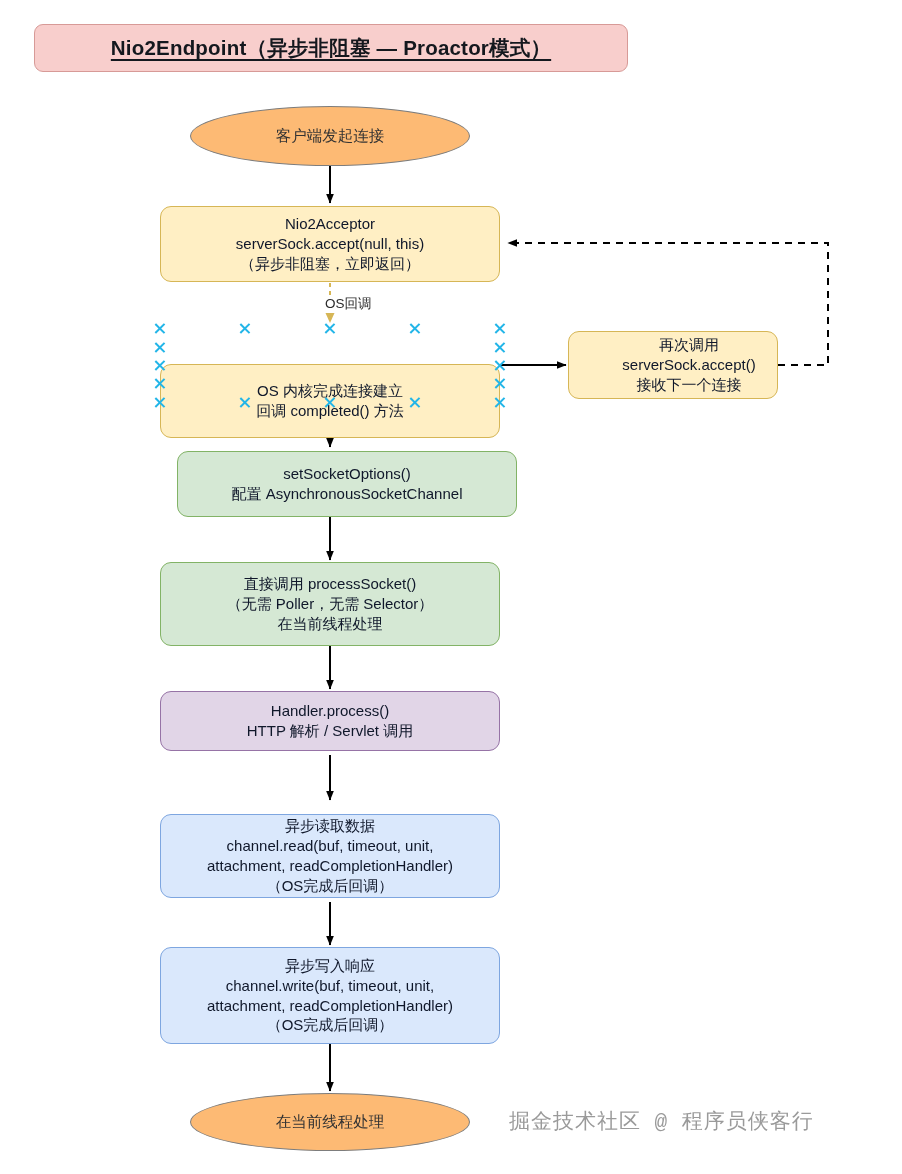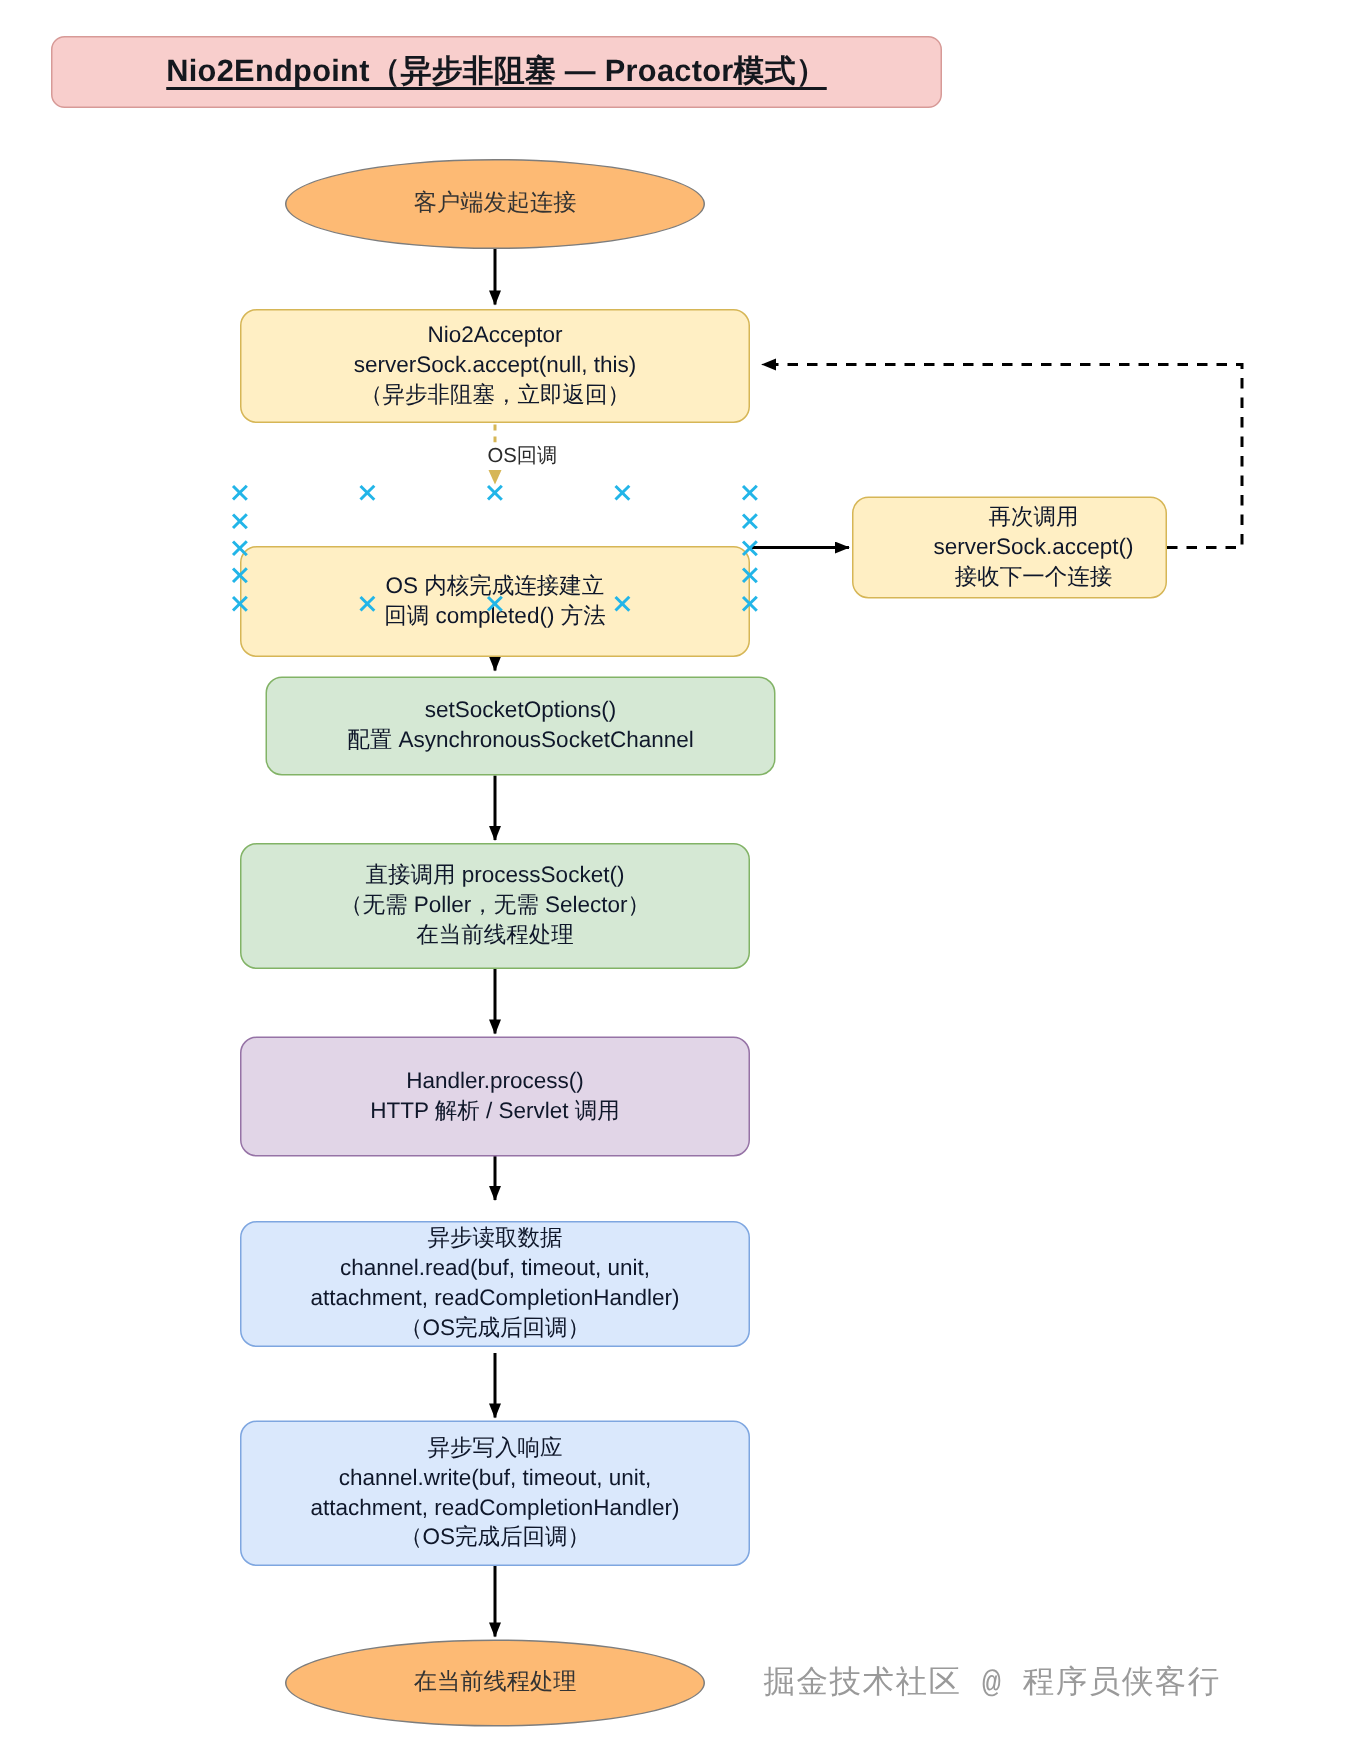--- a/index.html
+++ b/index.html
@@ -153,21 +153,21 @@
 serverSock.accept()
 接收下一个连接</div>
 
 <div class="node box c-green" style="left:160px; top:451px; width:340px; height:66px;margin-left:17px;">setSocketOptions()
 配置 AsynchronousSocketChannel</div>
 
 <div class="node box c-green" style="left:160px; top:562px; width:340px; height:84px;">直接调用 processSocket()
 （无需 Poller，无需 Selector）
 在当前线程处理</div>
 
-<div class="node box c-purple" style="left:160px; top:691px; width:340px; height:80px;">Handler.process()
+<div class="node box c-purple" style="left:160px; top:691px; width:340px; height:60px;">Handler.process()
 HTTP 解析 / Servlet 调用</div>
 
 <div class="node box c-blue" style="left:160px; top:814px; width:340px; height:84px;">异步读取数据
 channel.read(buf, timeout, unit,
 attachment, readCompletionHandler)
 （OS完成后回调）</div>
 
 <div class="node box c-blue" style="left:160px; top:947px; width:340px; height:97px;">异步写入响应
 channel.write(buf, timeout, unit,
 attachment, readCompletionHandler)

